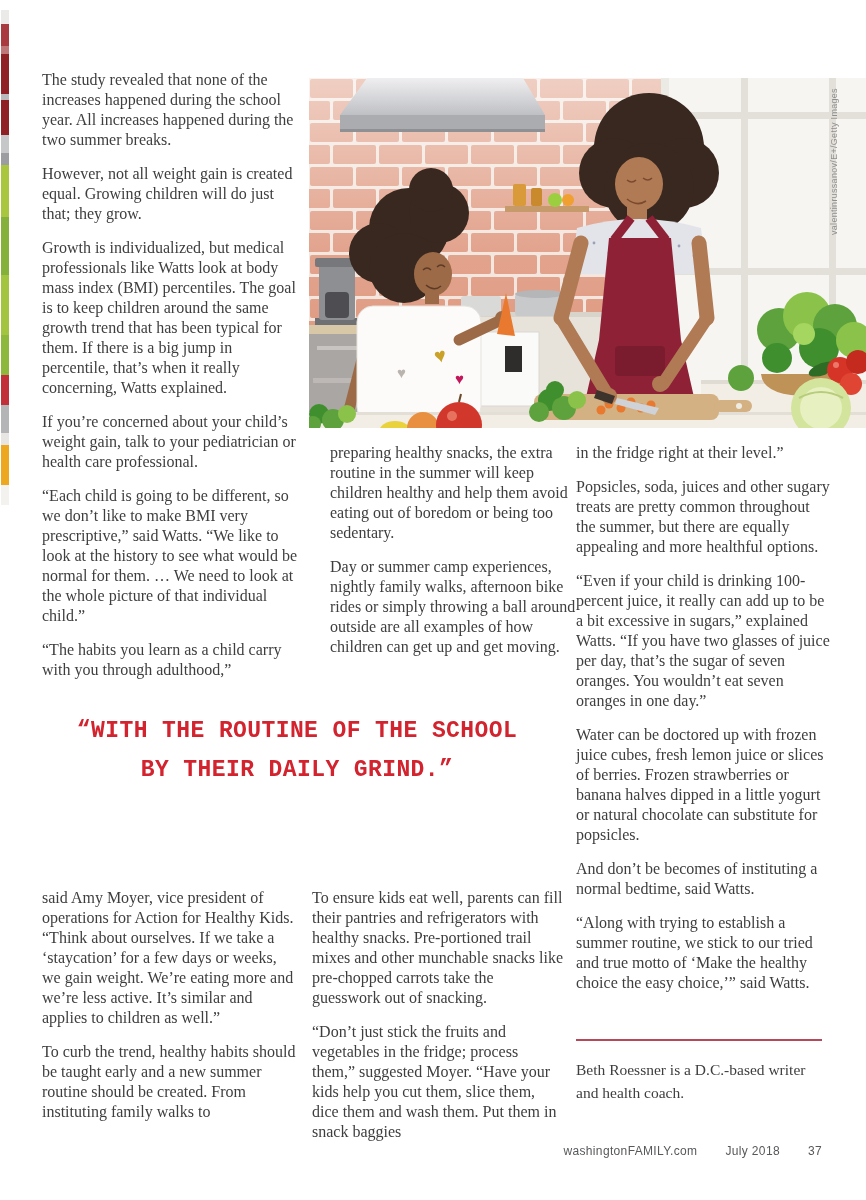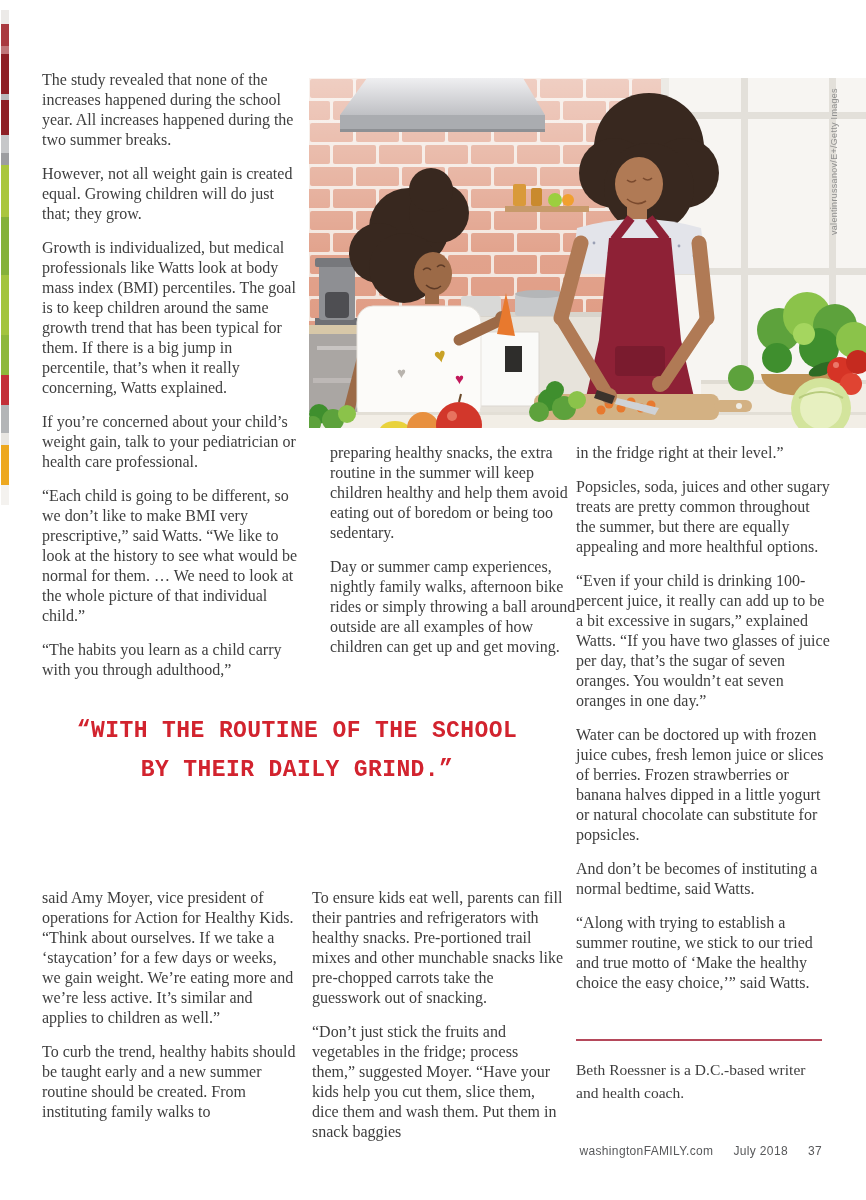--- a/index.html
+++ b/index.html
@@ -16,21 +16,21 @@
   .col-middle-bottom{left:312px;top:888px;width:252px;}
   .photo{position:absolute;left:309px;top:78px;width:557px;height:350px;overflow:hidden;background:#e8b39e;}
   .photo svg{display:block;}
   .credit{position:absolute;left:829px;top:85px;height:150px;writing-mode:vertical-rl;transform:rotate(180deg);
           font-family:"Liberation Sans",sans-serif;font-size:9px;color:var(--credit-text,#8f8f8f);letter-spacing:0.3px;}
   .pullquote{position:absolute;left:40px;top:712px;width:514px;text-align:center;
              font-family:Liberation Mono, monospace;font-weight:bold;font-size:23px;line-height:38.5px;
              color:var(--accent-red,#d2232e);letter-spacing:0.4px;}
   .rule{position:absolute;left:576px;top:1039px;width:246px;height:2px;background:var(--rule-red,#b5495b);}
   .author{position:absolute;left:576px;top:1058px;width:252px;font-size:15.5px;line-height:23px;}
-  .footer{position:absolute;top:1144px;right:44px;display:flex;gap:20px;align-items:baseline;
+  .footer{position:absolute;top:1144px;right:44px;display:flex;gap:28px;align-items:baseline;
           font-family:"Liberation Sans",sans-serif;font-size:12px;color:var(--footer-text,#57585a);letter-spacing:0.35px;}
 </style>
 </head>
 <body>
 
 <div class="page">
 
   <div class="edge-strip">
       <div style="height: 14px; background: rgb(236, 234, 232);"></div>
       <div style="height: 22px; background: rgb(169, 58, 64);"></div>

